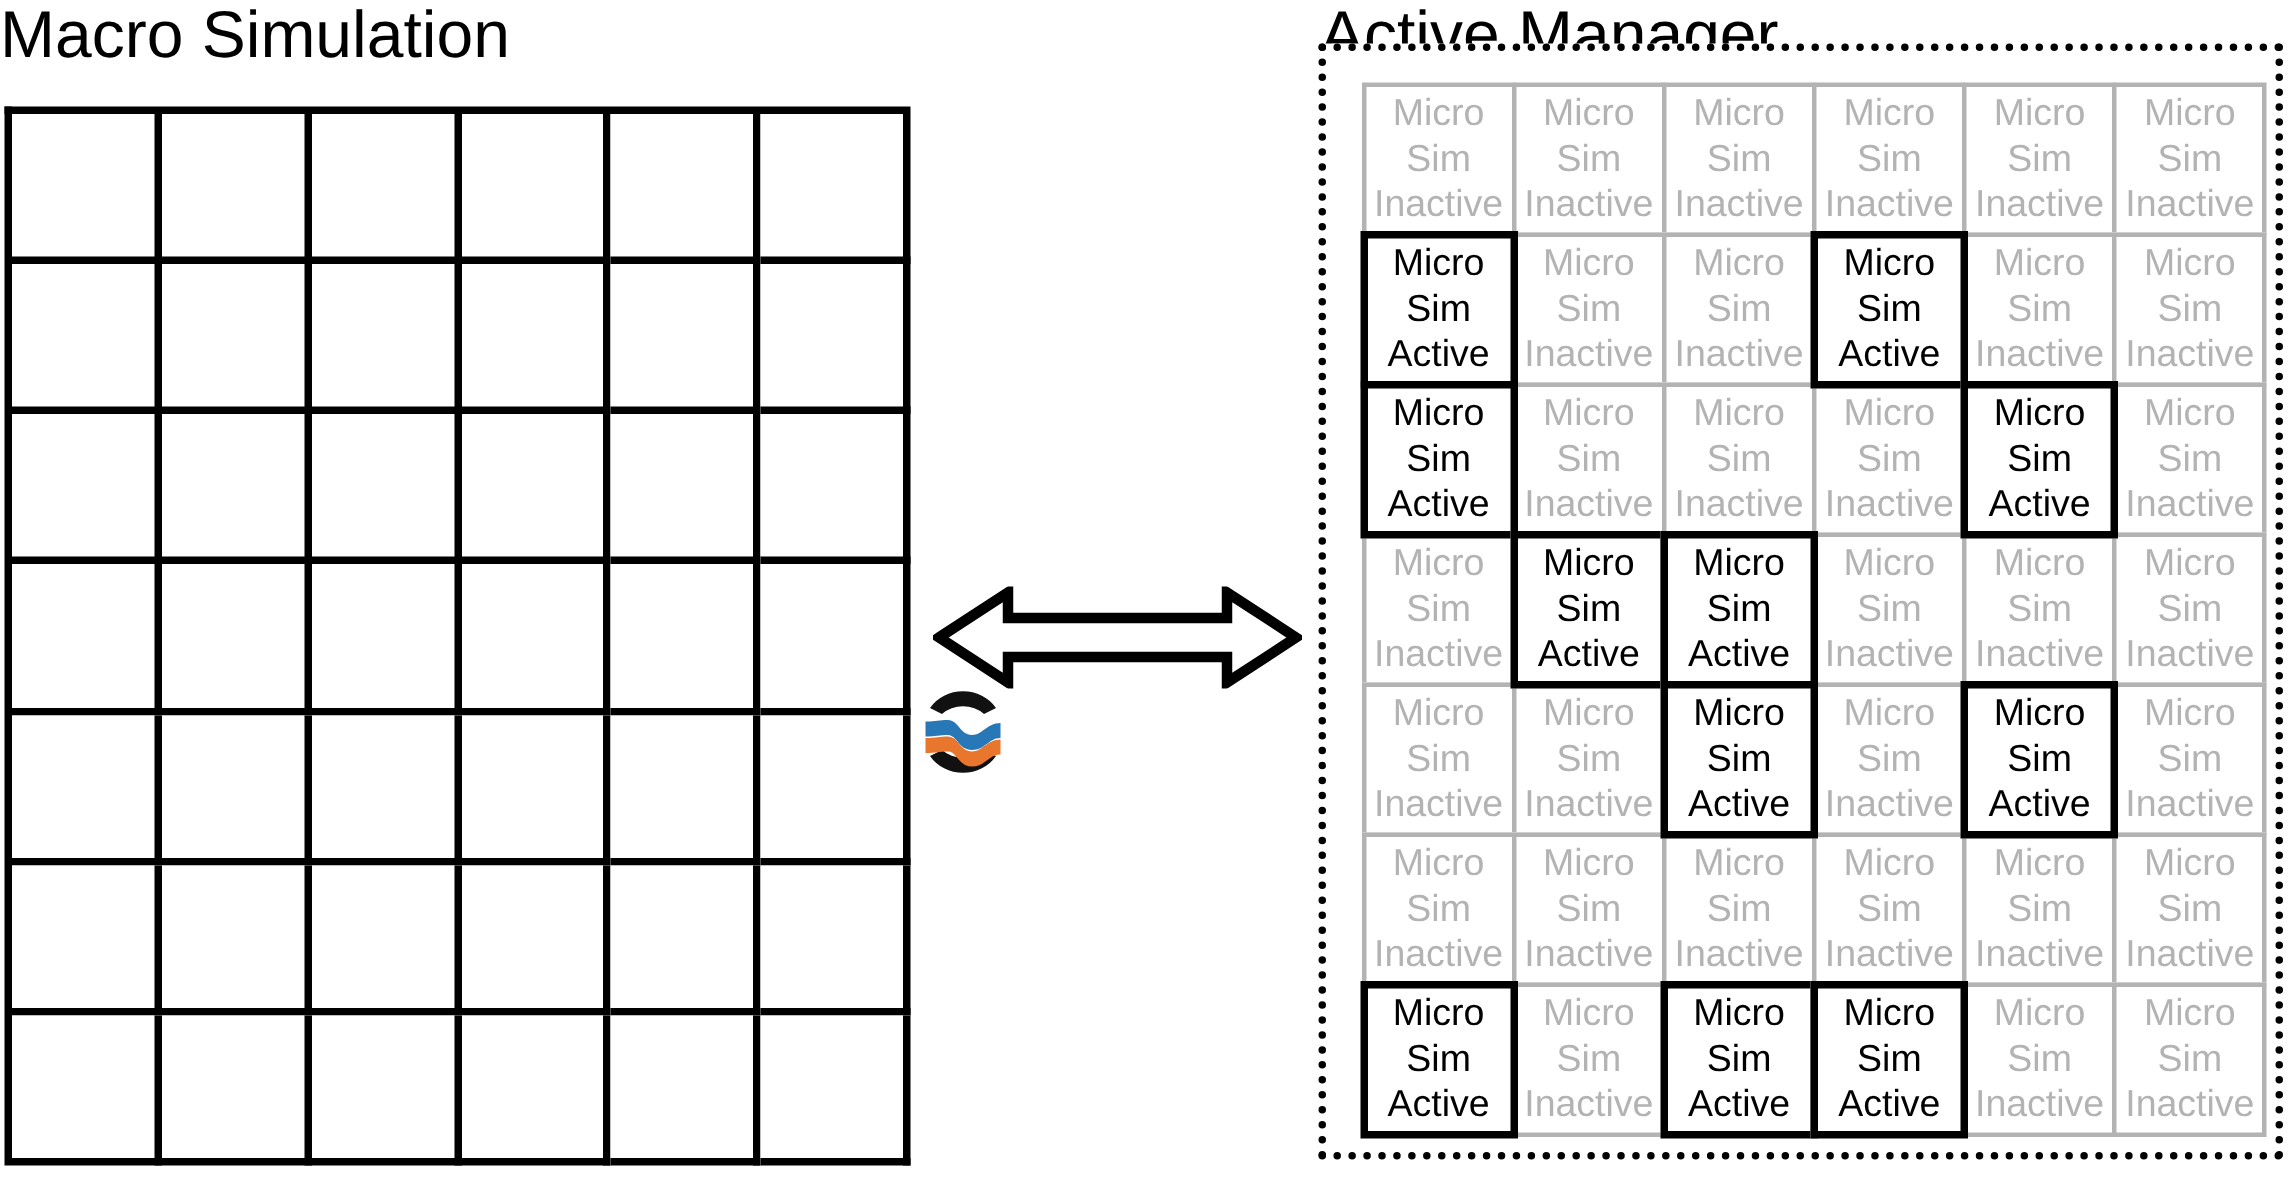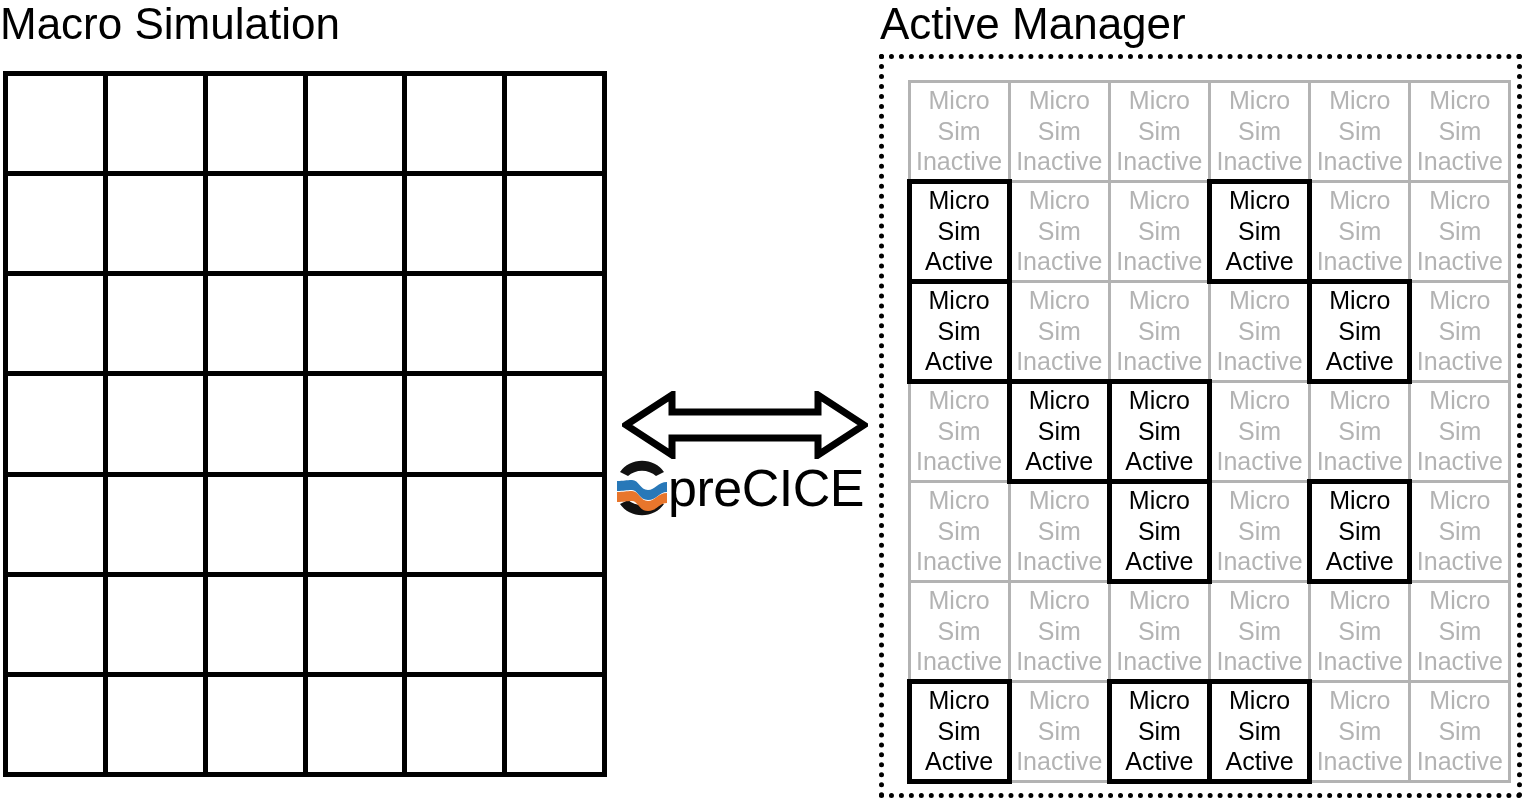--- a/index.html
+++ b/index.html
@@ -89,21 +89,21 @@
     line-height: 1;
     letter-spacing: -0.5px;
     margin-left: -4px;
     white-space: nowrap;
   }
 
   
   #micro-manager-box {
     position: absolute;
     left: 879px;
-    top: 54px;
+    top: 29px;
     width: 643px;
     height: 744px;
     border: 5px dotted #000;
     box-sizing: border-box;
     background: #ffffff;
   }
   #micro-grid {
     position: absolute;
     left: 25px;
     top: 22px;
@@ -201,21 +201,20 @@
 
   <div id="precice-logo-row">
     <svg id="precice-mark" viewBox="0 0 60 58">
       <path d="M 8 13 A 26 24 0 0 1 52 13 L 44 17 A 20 18 0 0 0 16 17 Z" fill="#111111"></path>
       <path d="M 8 45 A 26 24 0 0 0 52 45 L 44 41 A 20 18 0 0 1 16 41 Z" fill="#111111"></path>
       <path d="M 5 22 C 12 22 14 21 20 21 C 27 21 28 31 36 31 C 43 31 46 23 55 23 L 55 33
                C 47 33 45 41 36 41 C 27 41 26 31 20 31 C 14 31 12 32 5 32 Z" fill="#2878b8"></path>
       <path d="M 5 33 C 12 33 14 32 20 32 C 27 32 28 42 36 42 C 43 42 46 34 55 34 L 55 44
                C 47 44 45 52 36 52 C 27 52 26 42 20 42 C 14 42 12 43 5 43 Z" fill="#e8762c"></path>
     </svg>
-    <span id="precice-wordmark">preCICE</span>
   </div>
 </div>
 
 <div class="title" id="micro-title">Active Manager</div>
 
 <div id="micro-manager-box">
   <div id="micro-grid">
       <div class="micro-cell inactive">
         <span class="micro-line">Micro</span>
         <span class="micro-line">Sim</span>

